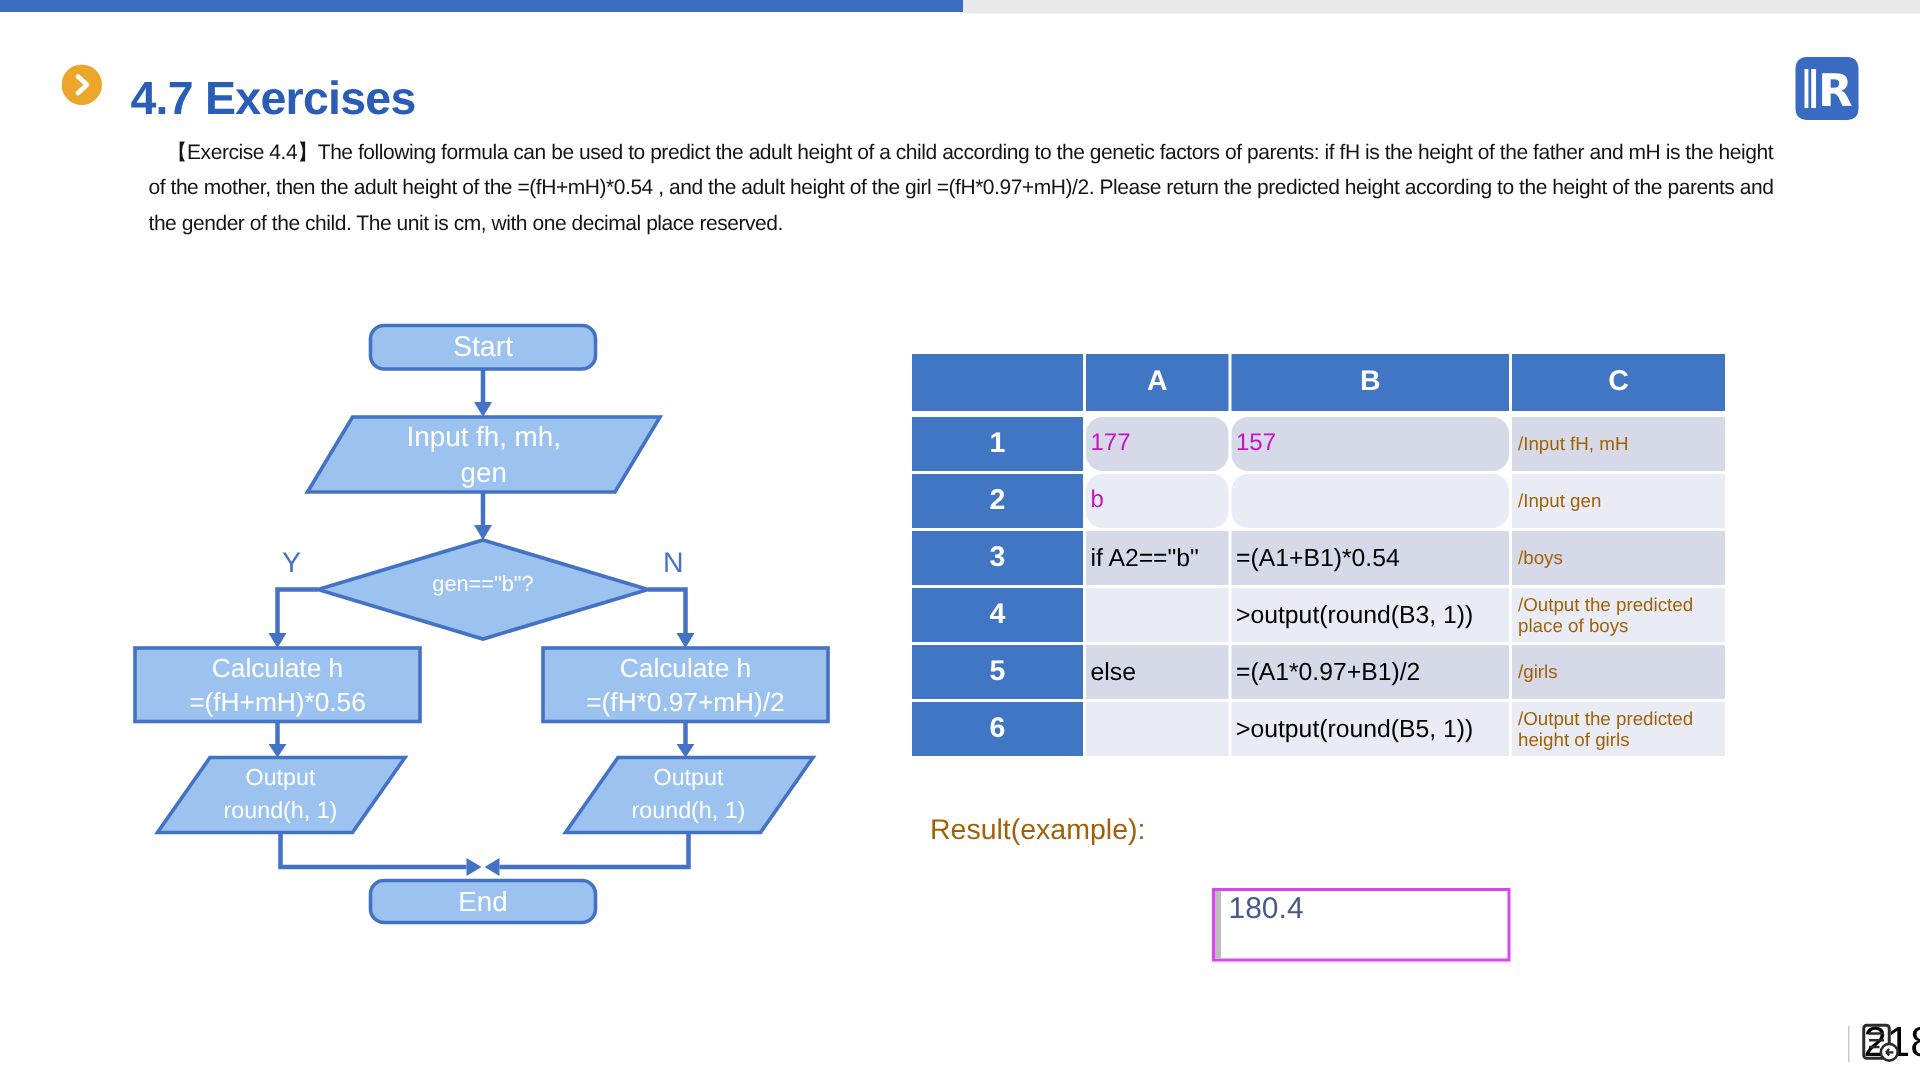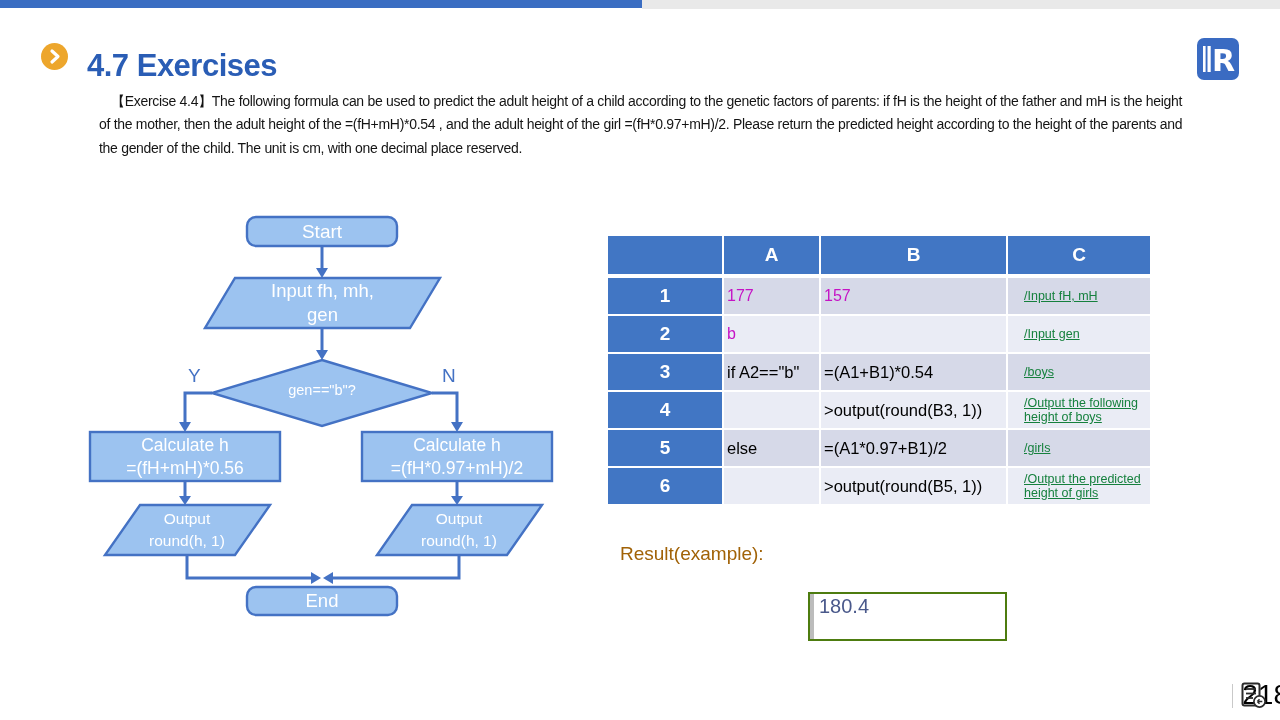--- a/index.html
+++ b/index.html
@@ -38,27 +38,27 @@
   
   .sheet{position:absolute;left:608px;top:236px;width:536px;}
   .srow{display:grid;grid-template-columns:114px 95px 185px 142px;column-gap:2px;margin-bottom:2px;}
   .srow.head{margin-bottom:4px;}
   .chead,.cnum{background:#4176c4;color:#fff;font-weight:bold;text-align:center;font-size:19px;}
   .chead{height:38px;line-height:38px;}
   .cnum{height:36px;line-height:36px;}
   .cdata{height:36px;display:flex;align-items:center;padding-left:3px;overflow:hidden;}
   .dark{background:#d6d9e8;}
   .light{background:#eaecf5;}
-  .m{color:#c513c5;font-size:16px;}
+  .m{color:#c513c5;font-size:16px;border-radius:11px;}
   .k{color:#000;font-size:16.5px;}
-  .g{color:#15803d;font-size:12.5px;line-height:14px;padding-left:16px;text-decoration:underline;}
+  .g{color:#a16207;font-size:12.5px;line-height:14px;padding-left:4px;}
 
   
   .result-label{position:absolute;left:620px;top:543px;font-size:19px;color:#a16207;}
-  .result-box{position:absolute;left:808px;top:592px;width:195px;height:45px;border:2px solid #4d7c0f;background:#fff;}
+  .result-box{position:absolute;left:808px;top:592px;width:195px;height:45px;border:2px solid #d946ef;background:#fff;}
   .result-strip{position:absolute;left:0;top:0;width:4px;height:100%;background:#bcbcbc;}
   .result-value{position:absolute;left:9px;top:1px;font-size:20px;color:#4a598b;}
 
   
   .page-num{position:absolute;left:1207px;top:679px;width:82px;text-align:right;font-size:28px;color:#000;}
   .footer-divider{position:absolute;left:1232px;top:684px;width:1px;height:24px;background:#c9c9c9;}
   .doc-icon{position:absolute;left:1241px;top:682px;width:26px;height:27px;}
 </style>
 </head>
 <body>
@@ -159,21 +159,21 @@
     <div class="srow">
       <div class="cnum">3</div>
       <div class="cdata dark k">if A2=="b"</div>
       <div class="cdata dark k">=(A1+B1)*0.54</div>
       <div class="cdata dark g">/boys</div>
     </div>
     <div class="srow">
       <div class="cnum">4</div>
       <div class="cdata light k"></div>
       <div class="cdata light k">&gt;output(round(B3, 1))</div>
-      <div class="cdata light g">/Output the following height of boys</div>
+      <div class="cdata light g">/Output the predicted place of boys</div>
     </div>
     <div class="srow">
       <div class="cnum">5</div>
       <div class="cdata dark k">else</div>
       <div class="cdata dark k">=(A1*0.97+B1)/2</div>
       <div class="cdata dark g">/girls</div>
     </div>
     <div class="srow">
       <div class="cnum">6</div>
       <div class="cdata light k"></div>

